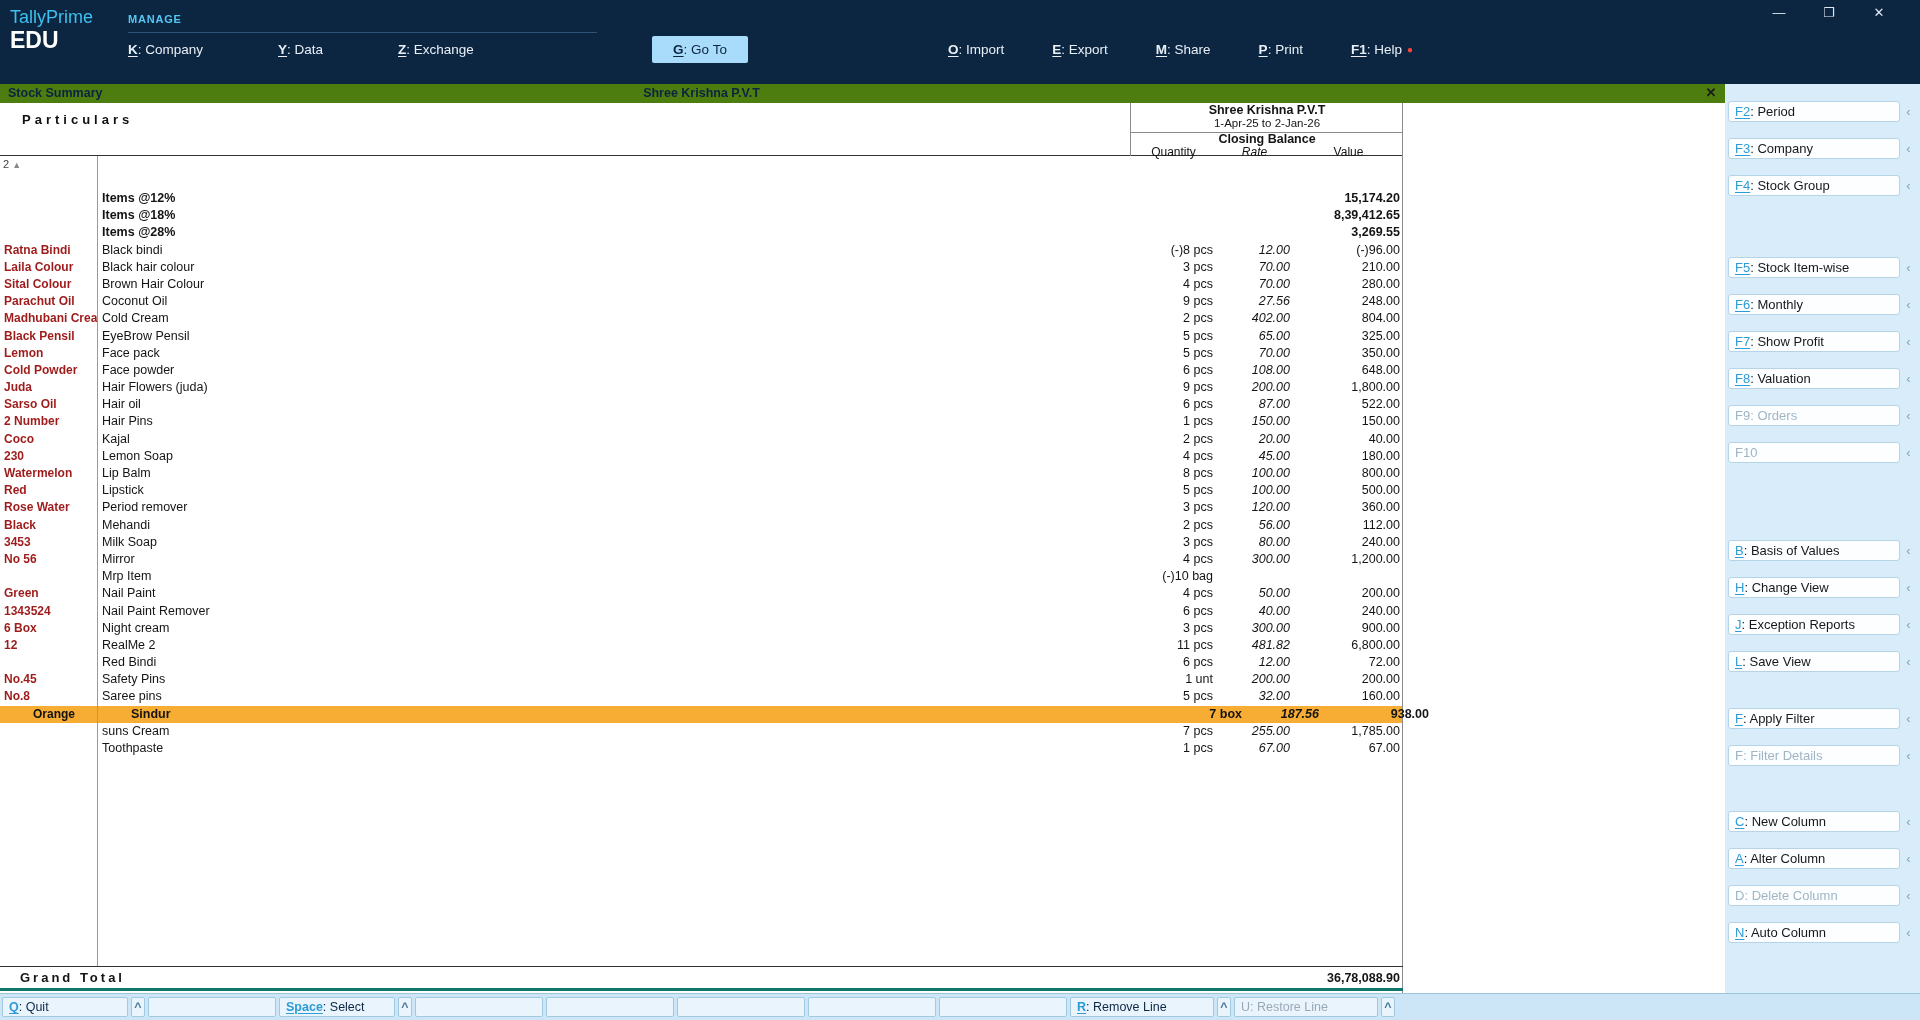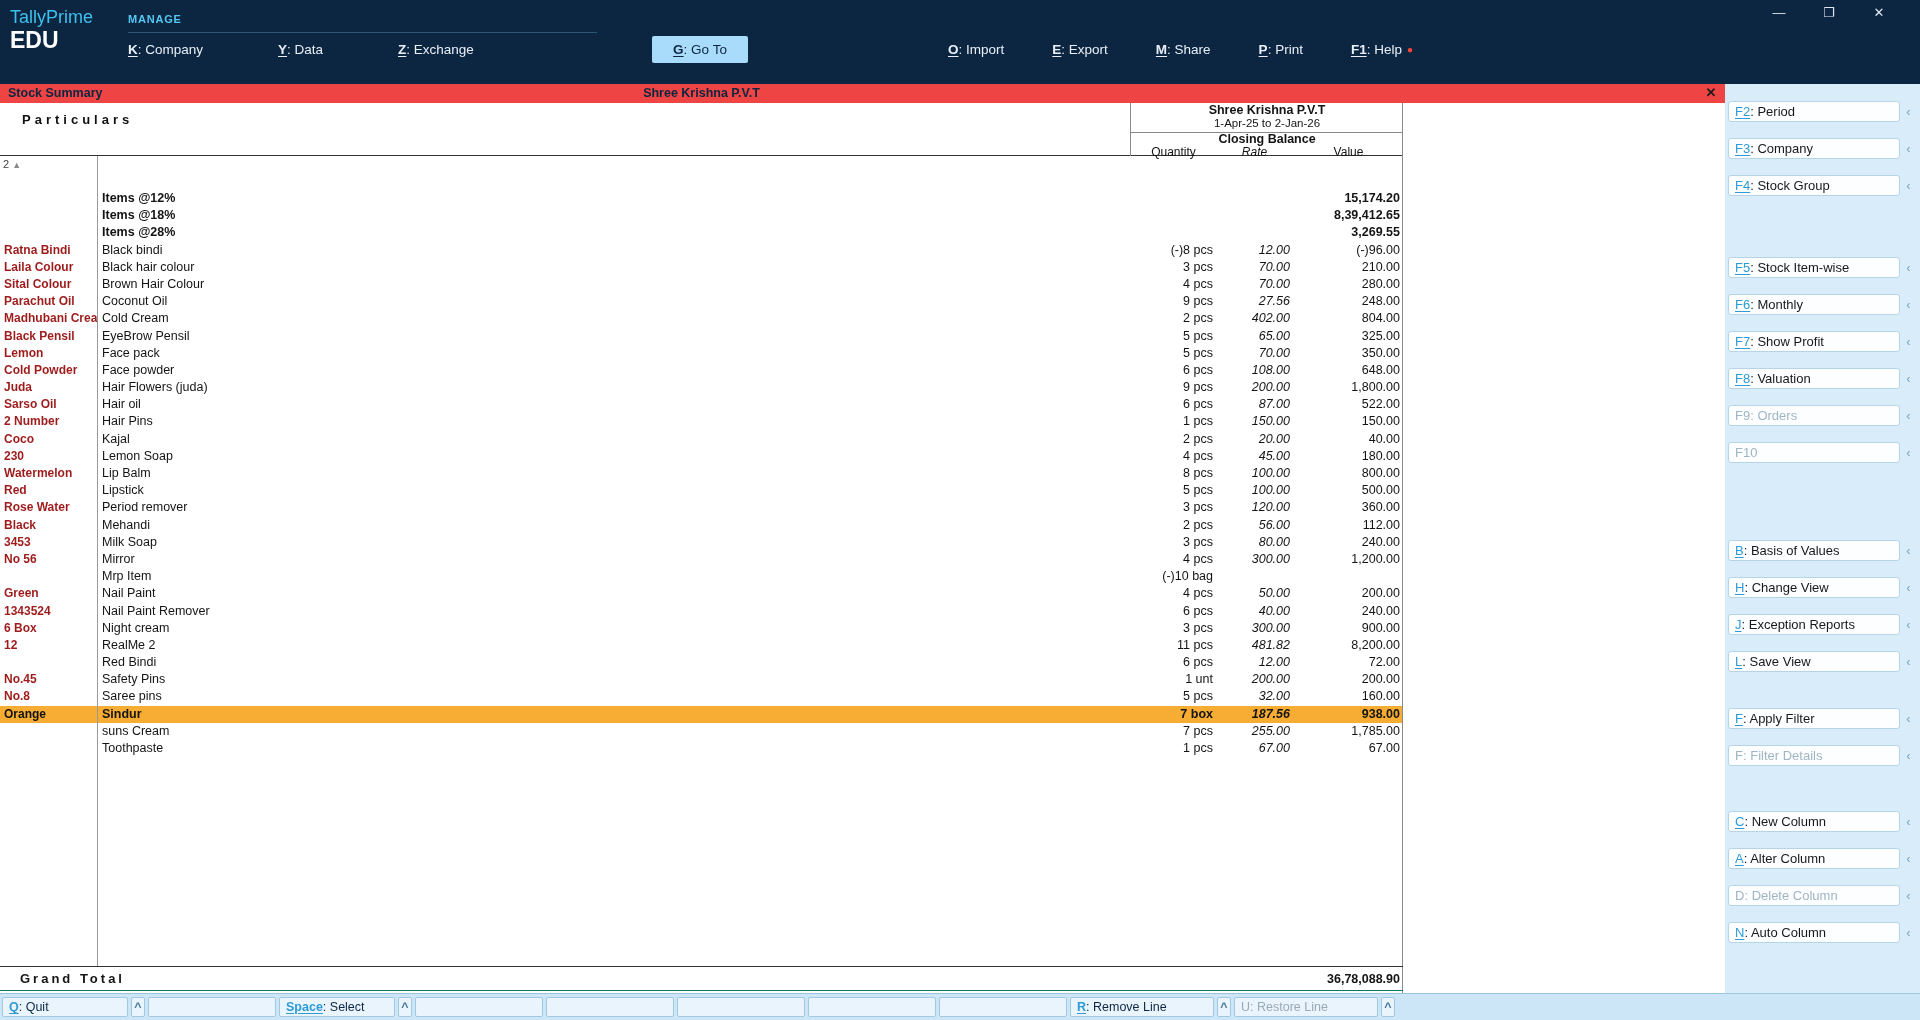--- a/index.html
+++ b/index.html
@@ -18,21 +18,21 @@
   .menu-item { color:#e9eff6; font-size:13.5px; line-height:20px; cursor:default; white-space:nowrap; }
   .menu-item .mkey { font-weight:bold; text-decoration:underline; text-underline-offset:2px; }
   .mdot { color:#ff4438; font-size:10px; margin-left:5px; vertical-align:1px; }
   .goto-btn { position:absolute; left:652px; top:36px; width:96px; height:27px; background:#a9dbfa; color:#0c2642;
               border-radius:2px; display:flex; align-items:center; justify-content:center; font-size:13.5px; }
   .goto-btn .mkey { font-weight:bold; text-decoration:underline; text-underline-offset:2px; }
   .win-controls { position:absolute; right:32px; top:2px; display:flex; gap:32px; }
   .win-btn { color:#dfe8f0; font-size:13px; width:18px; text-align:center; line-height:22px; }
 
   
-  .titlebar { position:absolute; left:0; top:84px; width:1725px; height:19px; background:#ef4444; }
+  .titlebar { position:absolute; left:0; top:84px; width:1725px; height:19px; background:#4d7c0f; }
   .tb-title { position:absolute; left:8px; top:2px; font-size:12.5px; font-weight:bold; color:#0a2540; }
   .tb-company { position:absolute; left:0; top:2px; width:1403px; text-align:center; font-size:12.5px; font-weight:bold; color:#0a2540; }
   .tb-close { position:absolute; left:1700px; top:1px; width:22px; text-align:center; font-size:13px; font-weight:bold; color:#1a1a1a; cursor:default; }
 
   
   .report { position:absolute; left:0; top:103px; width:1403px; height:890px; border-right:1px solid #8a8a8a; background:#fff; }
   .report-header { position:relative; height:53px; border-bottom:1px solid #333; }
   .particulars { position:absolute; left:22px; top:9px; font-size:13px; font-weight:bold; letter-spacing:4px; color:#111;text-align:center; }
   .rh-right { position:absolute; left:1130px; top:0; width:273px; height:53px; border-left:1px solid #8a8a8a; }
   .rh-company { text-align:center; font-size:12.5px; font-weight:bold; line-height:13px; margin-top:1px; }
@@ -47,24 +47,24 @@
   .scroll-ind .tri { color:#888; font-size:9px; }
   .alias-line { position:absolute; left:97px; top:0; height:810px; width:0; border-left:1px solid #9a9a9a; }
   .rows { padding-top:34px; }
   .trow { display:grid; grid-template-columns:97px 1003px 115px 77px 111px; height:17.2px; font-size:12.5px; line-height:17px; cursor:default; }
   .c-alias { padding-left:4px; color:#9e1b1b; font-weight:bold; font-size:12px; white-space:nowrap; overflow:hidden; }
   .c-name  { padding-left:5px; white-space:nowrap; overflow:hidden; }
   .c-qty   { text-align:right; padding-right:2px; white-space:nowrap; }
   .c-rate  { text-align:right; padding-right:2px; font-style:italic; white-space:nowrap; }
   .c-value { text-align:right; padding-right:3px; white-space:nowrap; }
   .trow.group .c-name, .trow.group .c-value { font-weight:bold; }
-  .trow.highlight { background:#f7ad33; font-weight:bold; }
+  .trow.highlight { background:#f7ad33; font-weight:bold;padding-left:29px; }
   .trow.highlight .c-alias { color:#111; }
 
-  .grand-total { position:absolute; left:0; top:863px; width:1403px; height:25px; border-top:1px solid #333; border-bottom:1px solid #0f766e;
+  .grand-total { position:absolute; left:0; top:863px; width:1403px; height:25px; border-top:1px solid #333; border-bottom:3px solid #0f766e;
                  display:flex; align-items:center; justify-content:space-between; }
   .gt-label { padding-left:20px; font-size:13px; font-weight:bold; letter-spacing:3px; }
   .gt-value { padding-right:3px; font-size:12.5px; font-weight:bold; }
 
   
   .sidebar { position:absolute; left:1725px; top:84px; width:195px; height:909px; background:#d9ecfa; }
   .sb-group { }
   .sb-g1 { margin-top:11px; } .sb-g2 { margin-top:49px; } .sb-g3 { margin-top:65px; }
   .sb-g4 { margin-top:24px; } .sb-g5 { margin-top:33px; }
   .sb-row { display:flex; align-items:center; height:33px; margin-bottom:4px; }
@@ -327,21 +327,21 @@
           <div class="c-name">Night cream</div>
           <div class="c-qty">3 pcs</div>
           <div class="c-rate">300.00</div>
           <div class="c-value">900.00</div>
         </div>
         <div class="trow">
           <div class="c-alias">12</div>
           <div class="c-name">RealMe 2</div>
           <div class="c-qty">11 pcs</div>
           <div class="c-rate">481.82</div>
-          <div class="c-value">8,200.00</div>
+          <div class="c-value">6,800.00</div>
         </div>
         <div class="trow">
           <div class="c-alias"></div>
           <div class="c-name">Red Bindi</div>
           <div class="c-qty">6 pcs</div>
           <div class="c-rate">12.00</div>
           <div class="c-value">72.00</div>
         </div>
         <div class="trow">
           <div class="c-alias">No.45</div>

